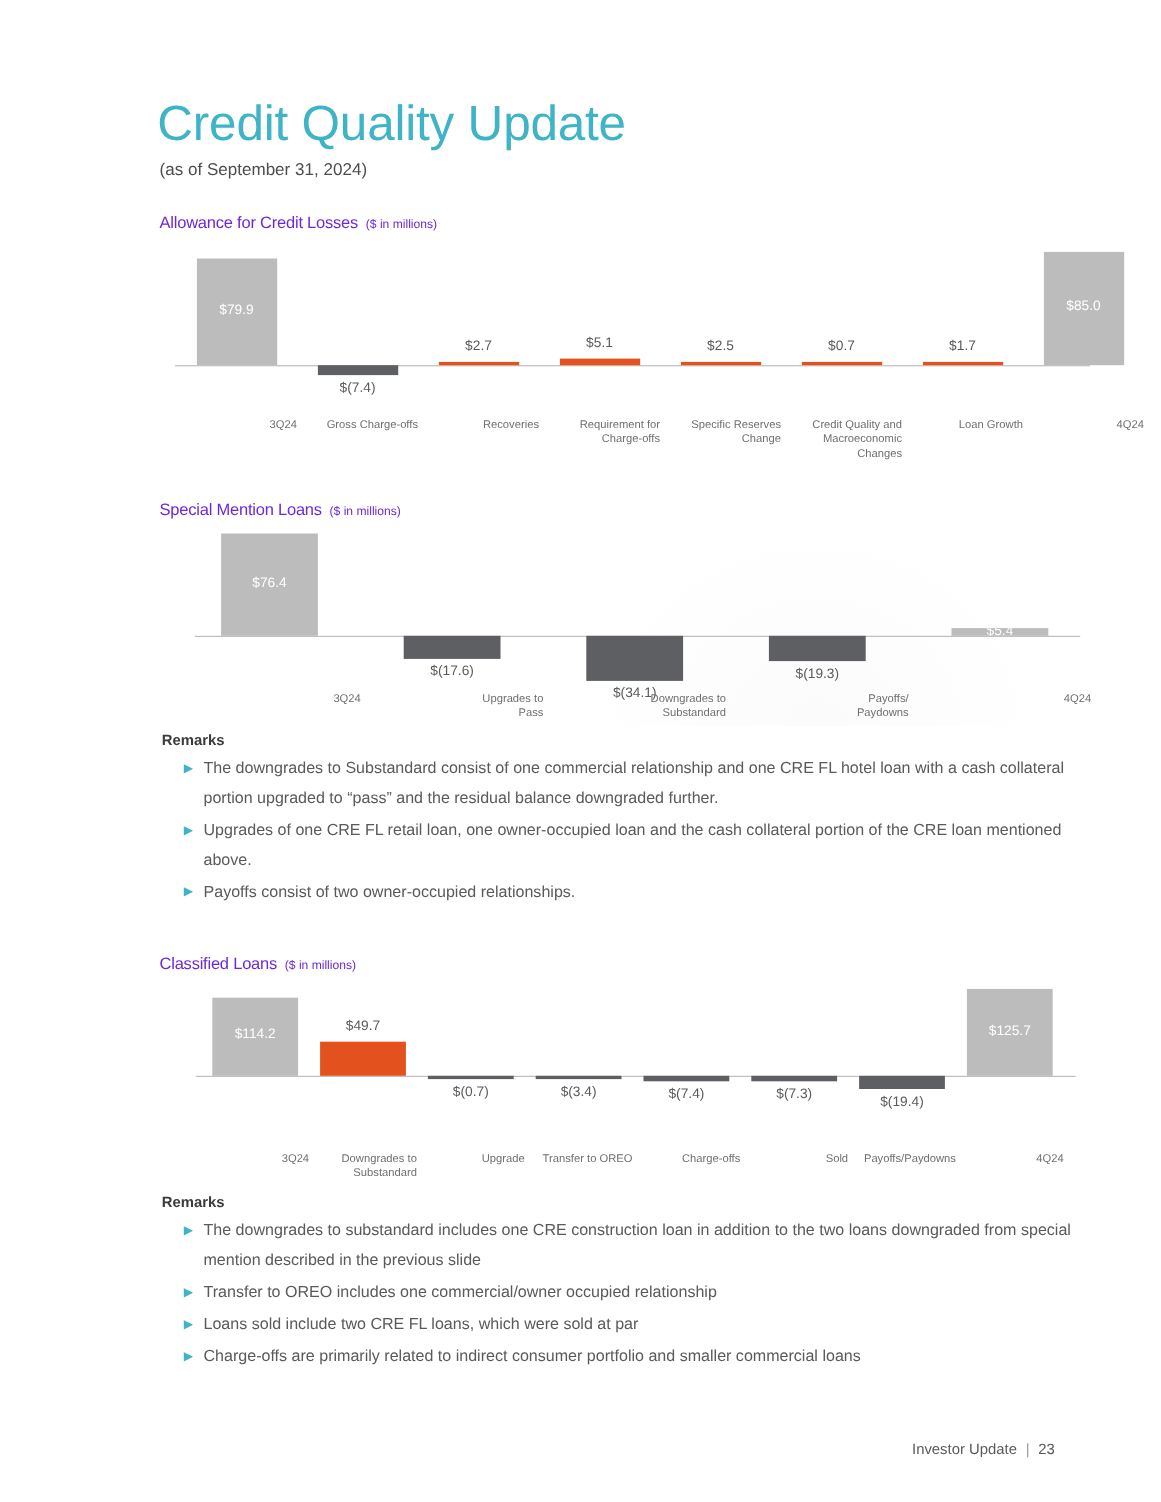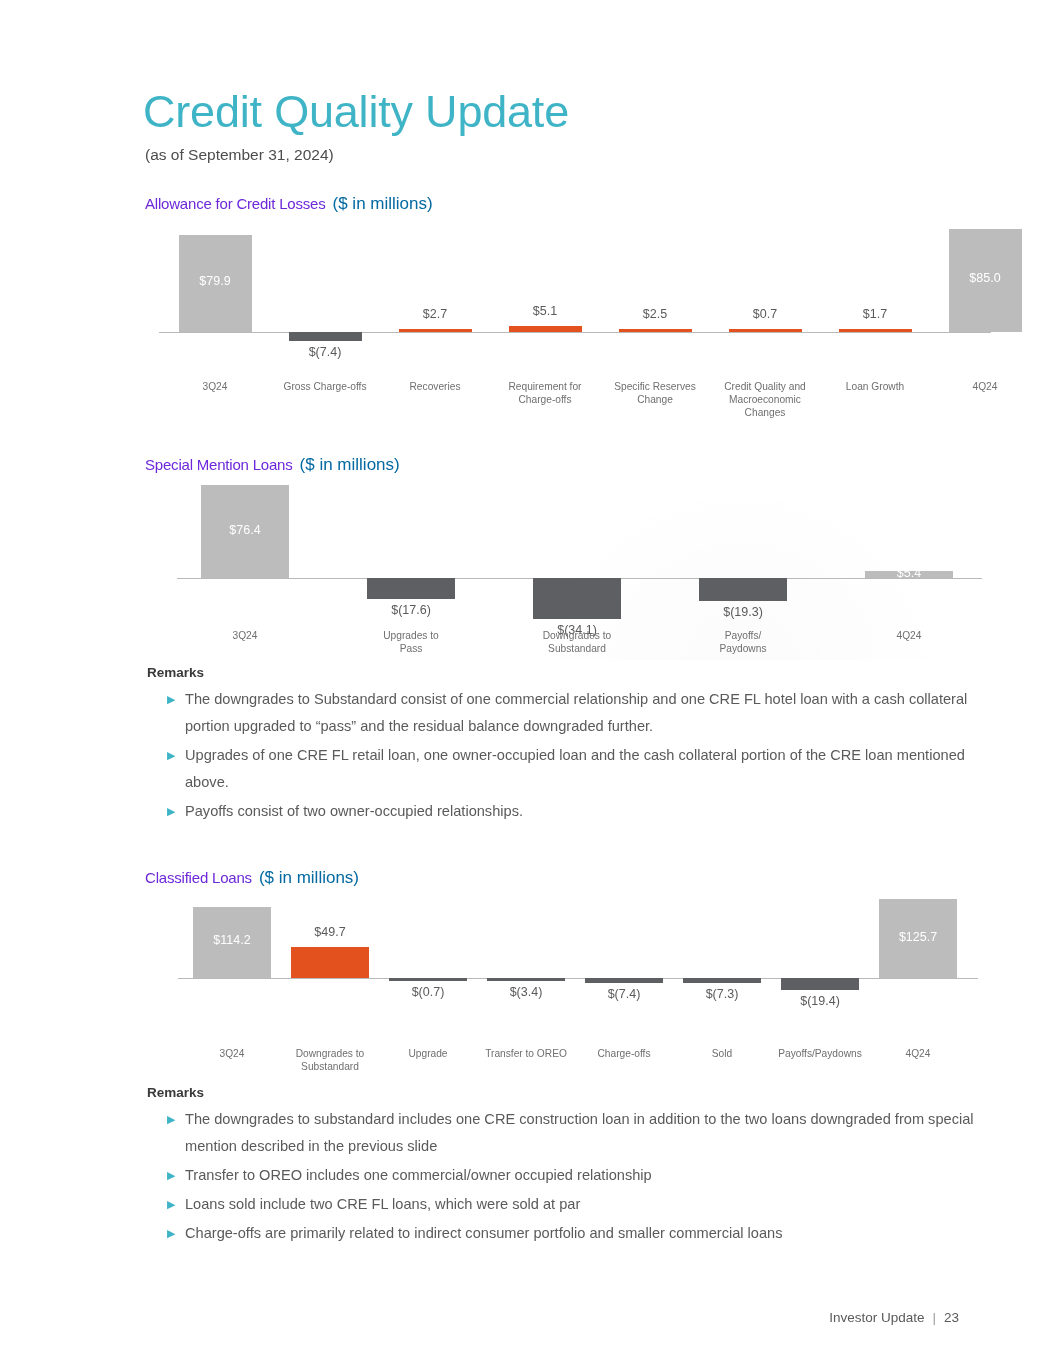--- a/index.html
+++ b/index.html
@@ -20,39 +20,39 @@
     position:absolute;left:98px;top:146px;
     font-size:15.5px;color:#4d4d4d;
   }
 
   
   .sec-head{position:absolute;white-space:nowrap;}
   .sec-head .h{
     font-size:15px;font-weight:normal;color:#6d28d9;letter-spacing:-0.2px;
   }
   .sec-head .u{
-    font-size:17px;color:#0369a1;font-weight:normal;margin-left:7px;
+    font-size:11px;color:#6d28d9;font-weight:normal;margin-left:7px;
   }
 
   
   .chart{position:absolute;}
   .axis{
     position:absolute;left:0;height:1px;background:#b9b9b9;
   }
   .bar{position:absolute;}
   .bar.grey{background:#bcbcbc;}
   .bar.orange{background:#E2511E;}
   .bar.dark{background:#5d5f63;}
   .vlabel{
     position:absolute;text-align:center;font-size:12.5px;color:#5a5a5a;
     white-space:nowrap;
   }
   .vlabel.inside{color:#ffffff;}
   .clabel{
-    position:absolute;text-align:center;font-size:10.2px;color:#6f6f6f;
+    position:absolute;text-align:right;font-size:10.2px;color:#6f6f6f;
     line-height:1.28;
   }
 
   
   .remarks{position:absolute;}
   .remarks-title{
     font-size:13.5px;font-weight:bold;color:#3a3a3a;margin-bottom:6px;
   }
   .rem-item{
     display:flex;align-items:flex-start;margin-bottom:2px;

